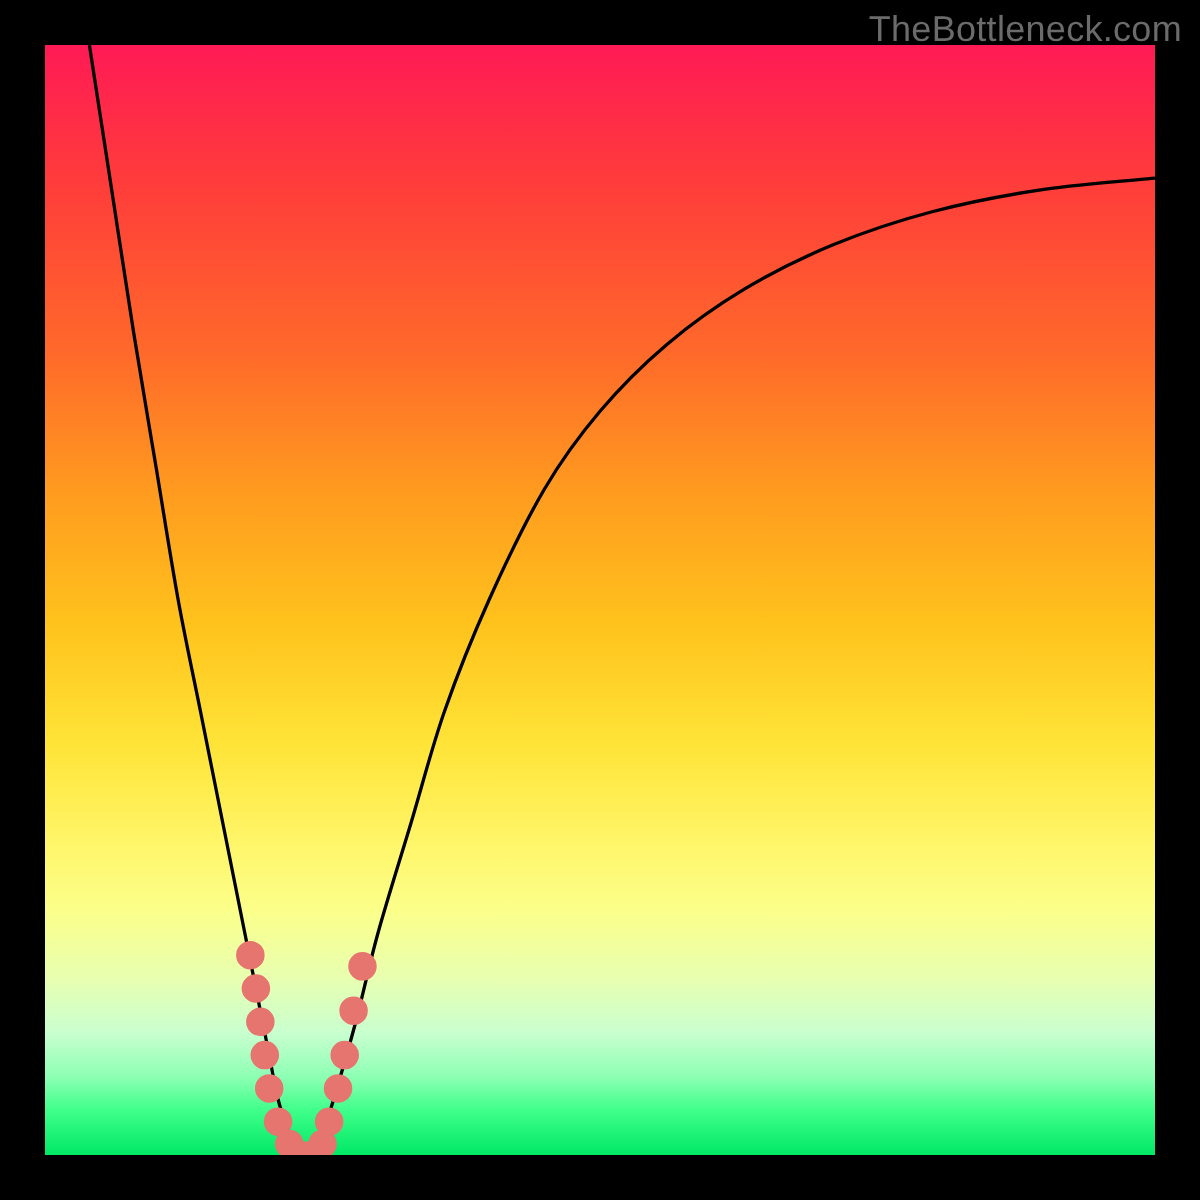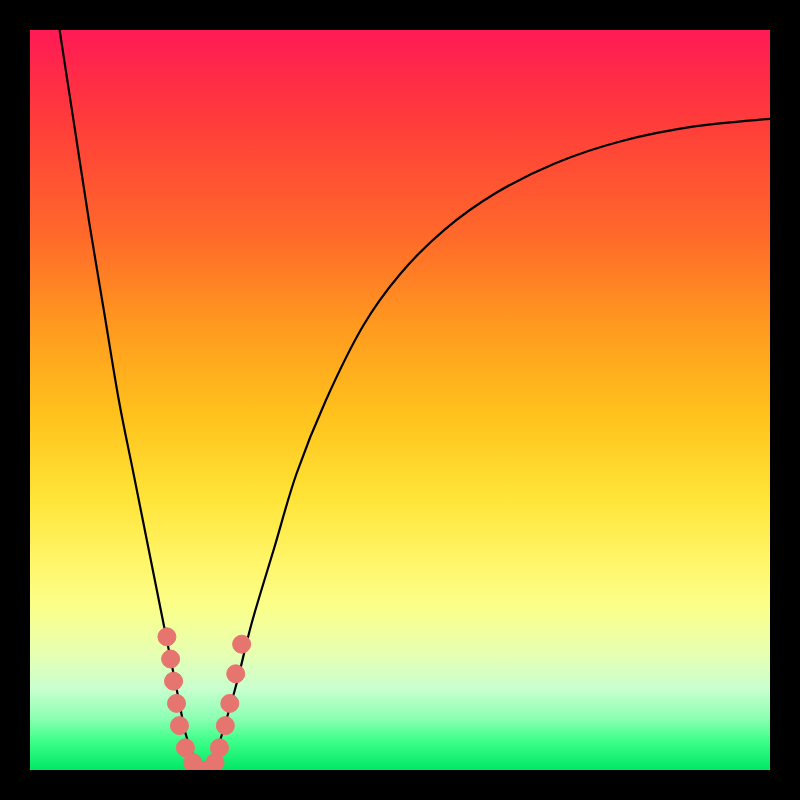--- a/index.html
+++ b/index.html
@@ -64,20 +64,21 @@
   }
   .marker {
     fill: #e6756f;
     stroke: #e6756f;
   }
 </style>
 </head>
 <body>
 
 <div class="stage">
+  <div class="watermark">TheBottleneck.com</div>
 
   <div class="plot">
     <svg class="overlay" viewBox="0 0 740 740" preserveAspectRatio="none">
       <path id="curve-path" class="curve" d="M 29.6 0 C 32.06666666666667 16.033333333333342, 39.46666666666667 64.13333333333338, 44.4 96.20000000000005 C 49.33333333333333 128.2666666666667, 54.266666666666666 161.56666666666666, 59.2 192.39999999999998 C 64.13333333333334 223.2333333333333, 69.06666666666666 251.6, 74 281.2 C 78.93333333333334 310.8, 83.86666666666666 342.8666666666667, 88.8 370 C 93.73333333333333 397.1333333333333, 98.66666666666667 419.3333333333333, 103.60000000000001 444 C 108.53333333333335 468.6666666666667, 113.46666666666667 493.3333333333333, 118.4 518 C 123.33333333333334 542.6666666666666, 128.26666666666665 567.3333333333334, 133.2 592 C 138.13333333333333 616.6666666666666, 144.3 647.5, 148 666 C 151.7 684.5, 152.93333333333334 693.1333333333333, 155.4 703 C 157.86666666666667 712.8666666666667, 160.33333333333334 719.0333333333334, 162.8 725.2 C 165.26666666666668 731.3666666666667, 167.73333333333335 737.5333333333333, 170.20000000000002 740 C 172.66666666666669 742.4666666666667, 175.13333333333333 742.4666666666667, 177.6 740 C 180.06666666666666 737.5333333333333, 182.53333333333333 731.3666666666667, 185 725.2 C 187.46666666666667 719.0333333333334, 188.7 715.3333333333334, 192.4 703 C 196.10000000000002 690.6666666666666, 202.26666666666668 669.7, 207.20000000000002 651.2 C 212.13333333333335 632.7, 215.83333333333334 614.2, 222 592 C 228.16666666666666 569.8, 236.8 542.6666666666666, 244.20000000000002 518 C 251.60000000000002 493.3333333333333, 257.76666666666665 468.6666666666667, 266.4 444 C 275.0333333333333 419.3333333333333, 284.9 394.6666666666667, 296 370 C 307.1 345.3333333333333, 320.6666666666667 316.9666666666667, 333 296 C 345.3333333333333 275.0333333333333, 356.43333333333334 260.2333333333333, 370 244.2 C 383.56666666666666 228.16666666666666, 398.3666666666667 213.36666666666673, 414.40000000000003 199.80000000000007 C 430.4333333333334 186.2333333333334, 447.7 173.89999999999995, 466.2 162.79999999999995 C 484.7 151.69999999999996, 504.4333333333333 141.83333333333337, 525.4 133.20000000000005 C 546.3666666666667 124.56666666666672, 568.5666666666666 117.16666666666667, 592 111 C 615.4333333333334 104.83333333333333, 641.3333333333334 99.90000000000005, 666 96.20000000000005 C 690.6666666666666 92.50000000000004, 727.6666666666666 90.0333333333333, 740 88.79999999999995"></path>
       <g id="markers">
           <circle cx="136.9" cy="606.8" r="9" class="marker"></circle>
           <circle cx="140.6" cy="629" r="9" class="marker"></circle>
           <circle cx="143.55999999999997" cy="651.2" r="9" class="marker"></circle>
           <circle cx="146.52" cy="673.4" r="9" class="marker"></circle>
           <circle cx="149.48" cy="695.6" r="9" class="marker"></circle>

